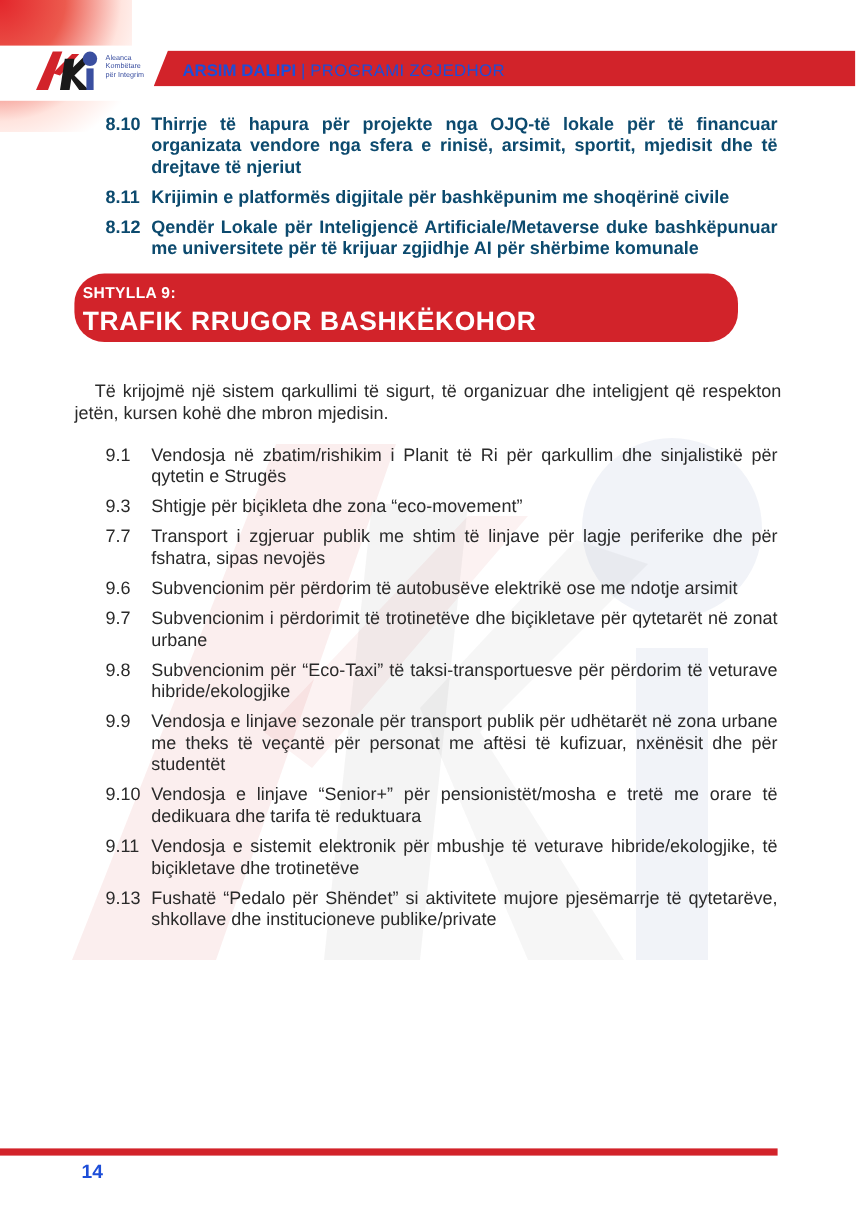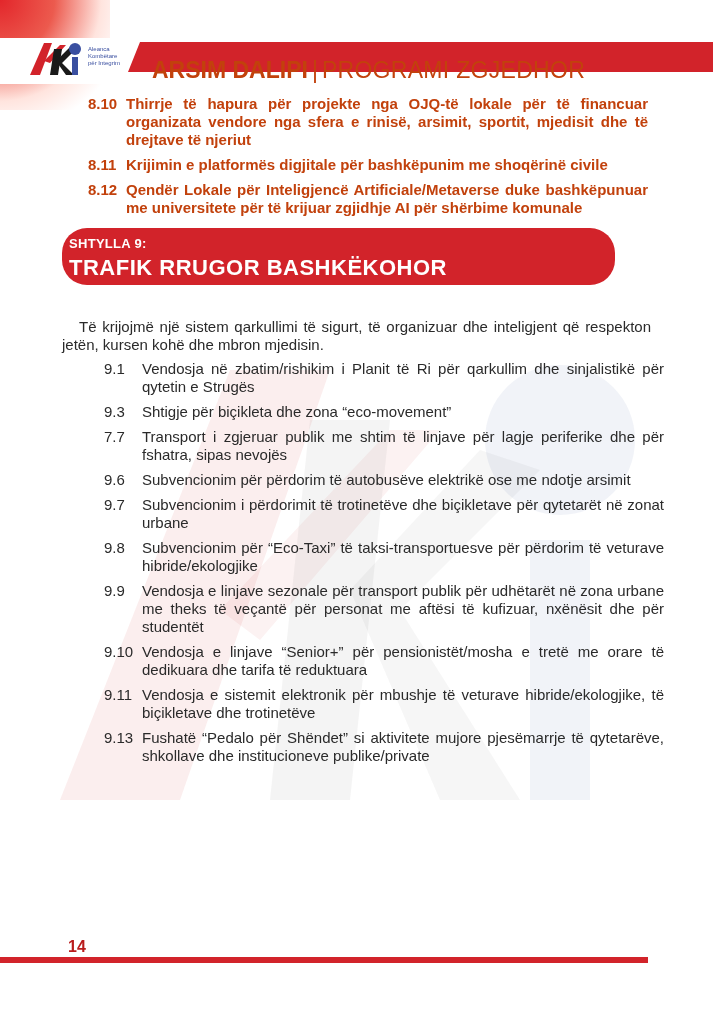--- a/index.html
+++ b/index.html
@@ -19,47 +19,47 @@
   }
   .logo-mark { position: absolute; left: 30px; top: 3px; width: 52px; height: 36px; }
   .logo-text {
     position: absolute; left: 88px; top: 8px; font-size: 6px; line-height: 7px; color: #3a4fa0;
   }
   .header-red {
     position: absolute; left: 128px; top: 4px; width: 585px; height: 30px; background: #d2232a;
     clip-path: polygon(12px 0, 100% 0, 100% 100%, 0 100%);
   }
   .header-title {
-    position: absolute; left: 152px; top: 20px; font-size: 23px; line-height: 24px; color: #c2410c; white-space: nowrap;
+    position: absolute; left: 152px; top: 8px; font-size: 14px; line-height: 24px; color: #1d4ed8; white-space: nowrap;
   }
   .header-title .bold { font-weight: bold; }
   .header-title .sep { font-weight: normal; margin: 0 4px; }
   .header-title .light { font-weight: normal; letter-spacing: 0.3px; }
 
   .watermark { position: absolute; left: 60px; top: 360px; width: 600px; height: 440px; pointer-events: none; }
 
   .list { position: absolute; left: 88px; width: 560px; }
   .item { display: flex; font-size: 15px; line-height: 18px; margin-bottom: 7px; }
   .item .num { width: 38px; flex: none; }
   .item .txt { flex: 1; text-align: justify; }
-  .list.prev .item { font-weight: bold; color: #c2410c; }
+  .list.prev .item { font-weight: bold; color: #0c4a6e; }
   .list.prev .item .num { width: 38px; }
 
   .pillar {
     position: absolute; left: 62px; top: 228px; width: 553px; height: 57px; background: #d2232a; color: #fff; border-radius: 25px;
   }
   .pillar .label { position: absolute; left: 7px; top: 8px; font-size: 13px; font-weight: bold; letter-spacing: 0.3px; }
   .pillar .title { position: absolute; left: 7px; top: 27px; font-size: 22px; font-weight: bold; letter-spacing: 0.5px; }
 
   .intro {
     position: absolute; left: 62px; top: 318px; width: 589px; font-size: 15px; line-height: 18px;
     text-indent: 17px; text-align: justify;
   }
   .footer-rule { position: absolute; left: 0; top: 957px; width: 648px; height: 6px; background: #d2232a; }
-  .page-num { position: absolute; left: 68px; top: 938px; font-size: 16px; font-weight: bold; color: #b91c1c; }
+  .page-num { position: absolute; left: 68px; top: 969px; font-size: 16px; font-weight: bold; color: #1d4ed8; }
 </style>
 </head>
 <body>
 
 <div class="corner-glow"></div>
 
 <div class="header-band">
   <div class="logo-box">
     <svg class="logo-mark" viewBox="0 0 52 36">
       <polygon points="0,34 14,2 22,2 10,34" fill="#d2232a"></polygon>
@@ -105,21 +105,21 @@
   </div>
 </div>
 
 <div class="pillar">
   <div class="label">SHTYLLA 9:</div>
   <div class="title">TRAFIK RRUGOR BASHKËKOHOR</div>
 </div>
 
 <div class="intro">Të krijojmë një sistem qarkullimi të sigurt, të organizuar dhe inteligjent që respekton jetën, kursen kohë dhe mbron mjedisin.</div>
 
-<div class="list" style="top:360px;margin-left:16px;" id="pillar-list">
+<div class="list" style="top:371px;" id="pillar-list">
     <div class="item">
       <span class="num">9.1</span>
       <span class="txt">Vendosja në zbatim/rishikim i Planit të Ri për qarkullim dhe sinjalistikë për qytetin e Strugës</span>
     </div>
     <div class="item">
       <span class="num">9.3</span>
       <span class="txt">Shtigje për biçikleta dhe zona “eco-movement”</span>
     </div>
     <div class="item">
       <span class="num">7.7</span>

